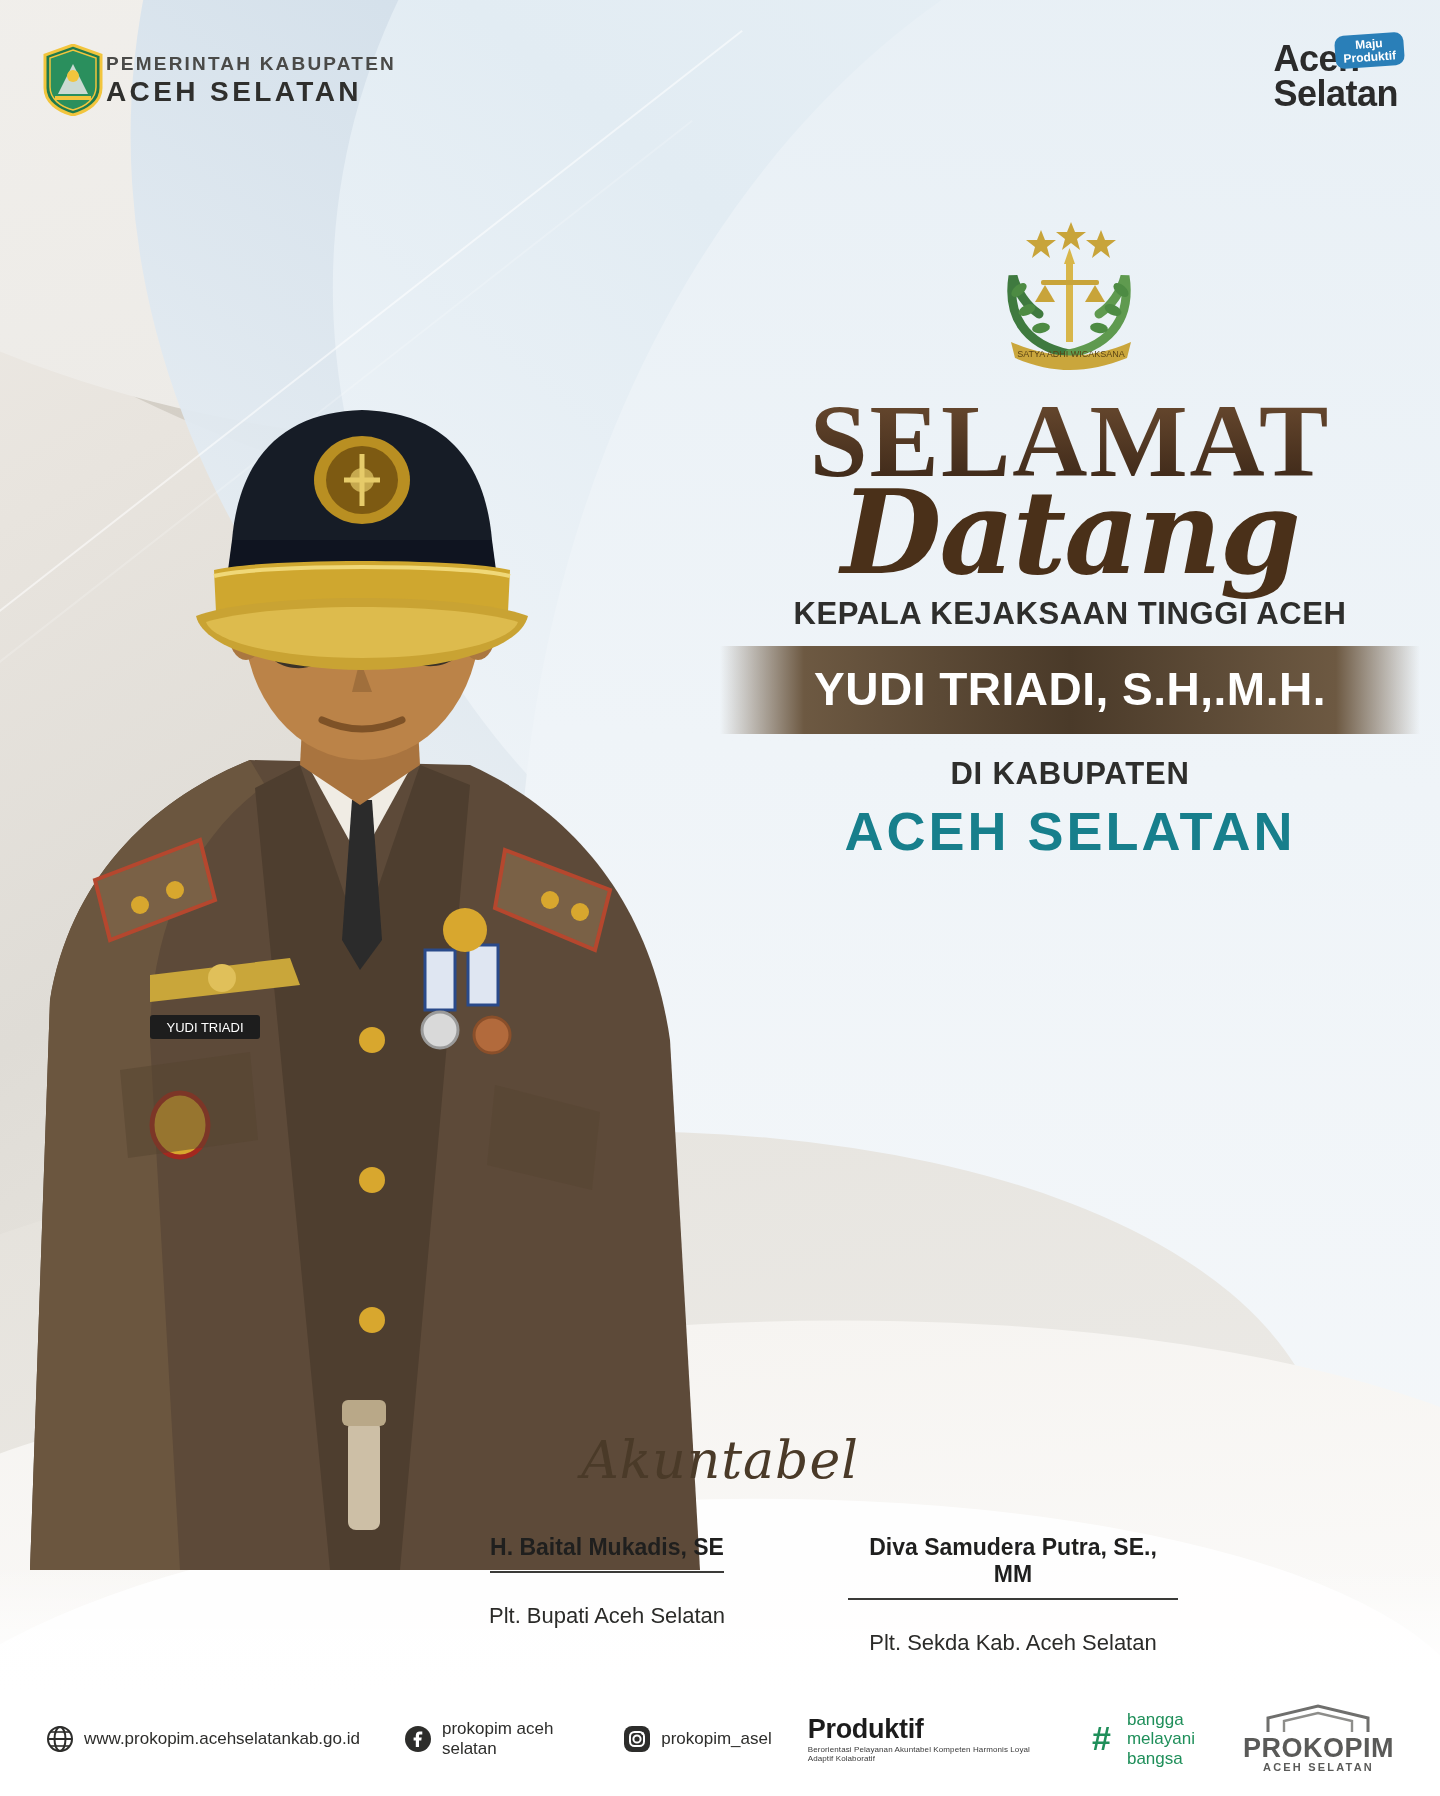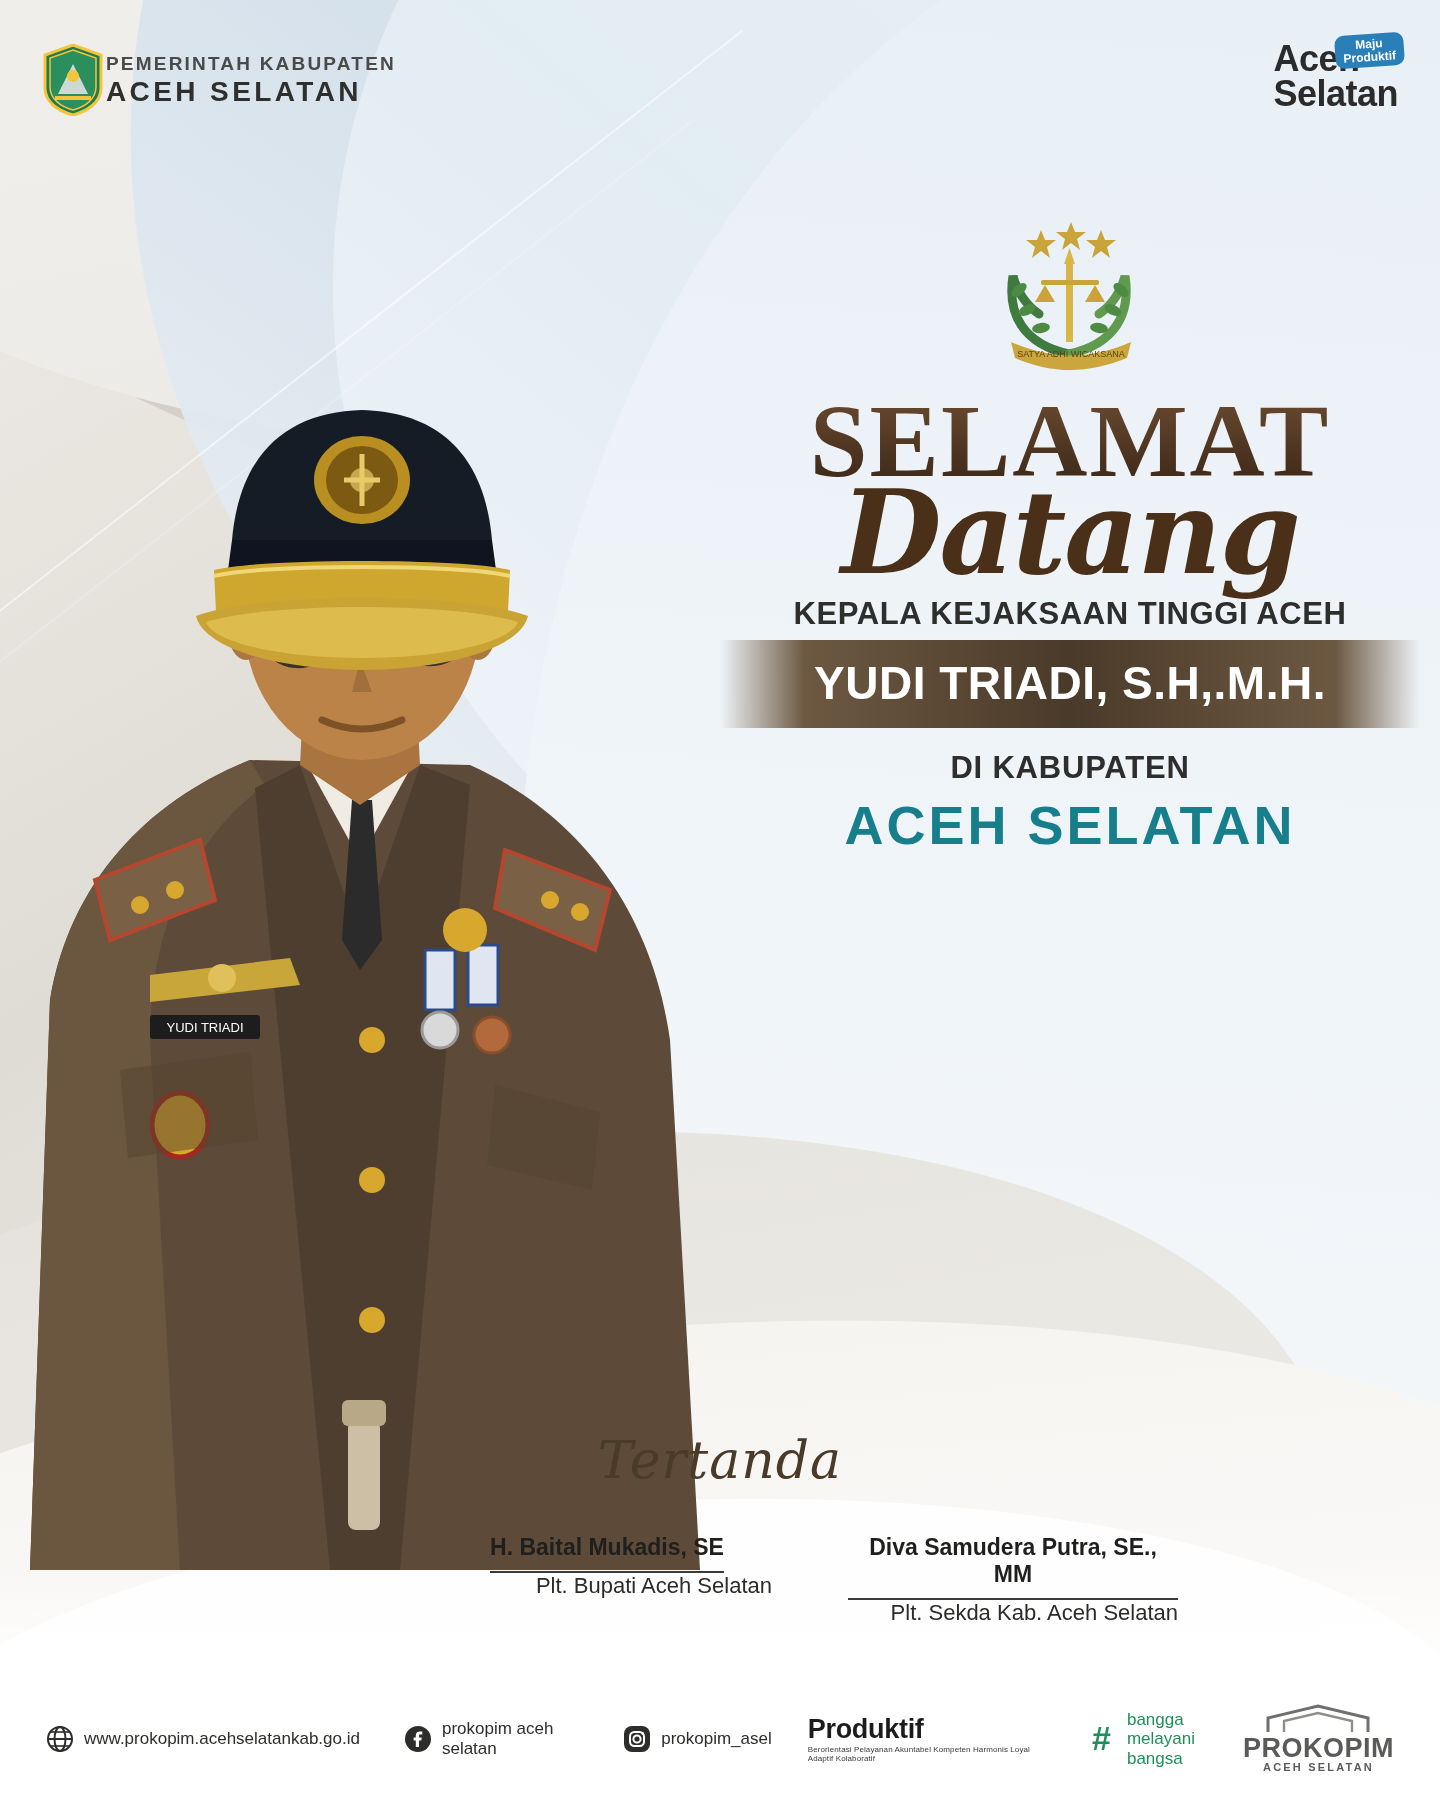--- a/index.html
+++ b/index.html
@@ -151,21 +151,21 @@
     font-style: italic;
     font-size: 116px;
     font-weight: 700;
     color: #4a3019;
     line-height: .92;
     margin: -12px 0 10px;
     letter-spacing: -2px;
   }
   .subtitle {
     font-size: 31px; font-weight: 800; letter-spacing: .6px; color:#2e2e2c;
-    margin-bottom: 8px;
+    margin-bottom: 14px;
   }
   .name-band {
     background: linear-gradient(90deg, rgba(120,98,70,0) 0%, #6d5942 12%, #4a3a29 50%, #6d5942 88%, rgba(120,98,70,0) 100%);
     padding: 16px 10px 18px;
     margin: 6px 0 22px;
   }
   .name-band .nm {
     font-size: 46px; font-weight: 800; color:#ffffff; letter-spacing: .5px;
   }
   .di-kab {
@@ -191,21 +191,21 @@
     position:absolute; left: 300px; right: 120px; top: 1534px;
     display:flex; justify-content:center; gap: 76px;
   }
   .sigcol { width: 330px; text-align:center; }
   .sigcol .sname {
     font-size: 23px; font-weight: 700; color:#1f1f1e; padding-bottom: 10px;
     display:inline-block;
     border-bottom: 2px solid #3a3a38;
   }
   .sigcol .srole {
-    margin-top: 0; font-size: 22px; color:#2b2b29;text-align:right;
+    margin-top: 30px; font-size: 22px; color:#2b2b29;
   }
 
   
   .footer {
     position:absolute; left: 0; right: 0; bottom: 22px;
     display:flex; align-items:center; gap: 18px; padding: 0 46px;
     font-size: 17px; color:#2d2d2b;
   }
   .fitem { display:flex; align-items:center; gap: 10px; }
   .fico { width: 28px; height: 28px; flex:0 0 28px; }
@@ -378,21 +378,21 @@
 
     <div class="name-band">
       <div class="nm">YUDI TRIADI, S.H,.M.H.</div>
     </div>
 
     <div class="di-kab">DI KABUPATEN</div>
     <div class="kab">ACEH SELATAN</div>
 
   </div>
 
-  <div class="tertanda">Tertanda</div>
+  <div class="tertanda">Akuntabel</div>
 
   <div class="signrow">
     <div class="sigcol">
       <div class="sname">H. Baital Mukadis, SE</div>
       <div class="srole">Plt. Bupati Aceh Selatan</div>
     </div>
     <div class="sigcol">
       <div class="sname">Diva Samudera Putra, SE., MM</div>
       <div class="srole">Plt. Sekda Kab. Aceh Selatan</div>
     </div>

